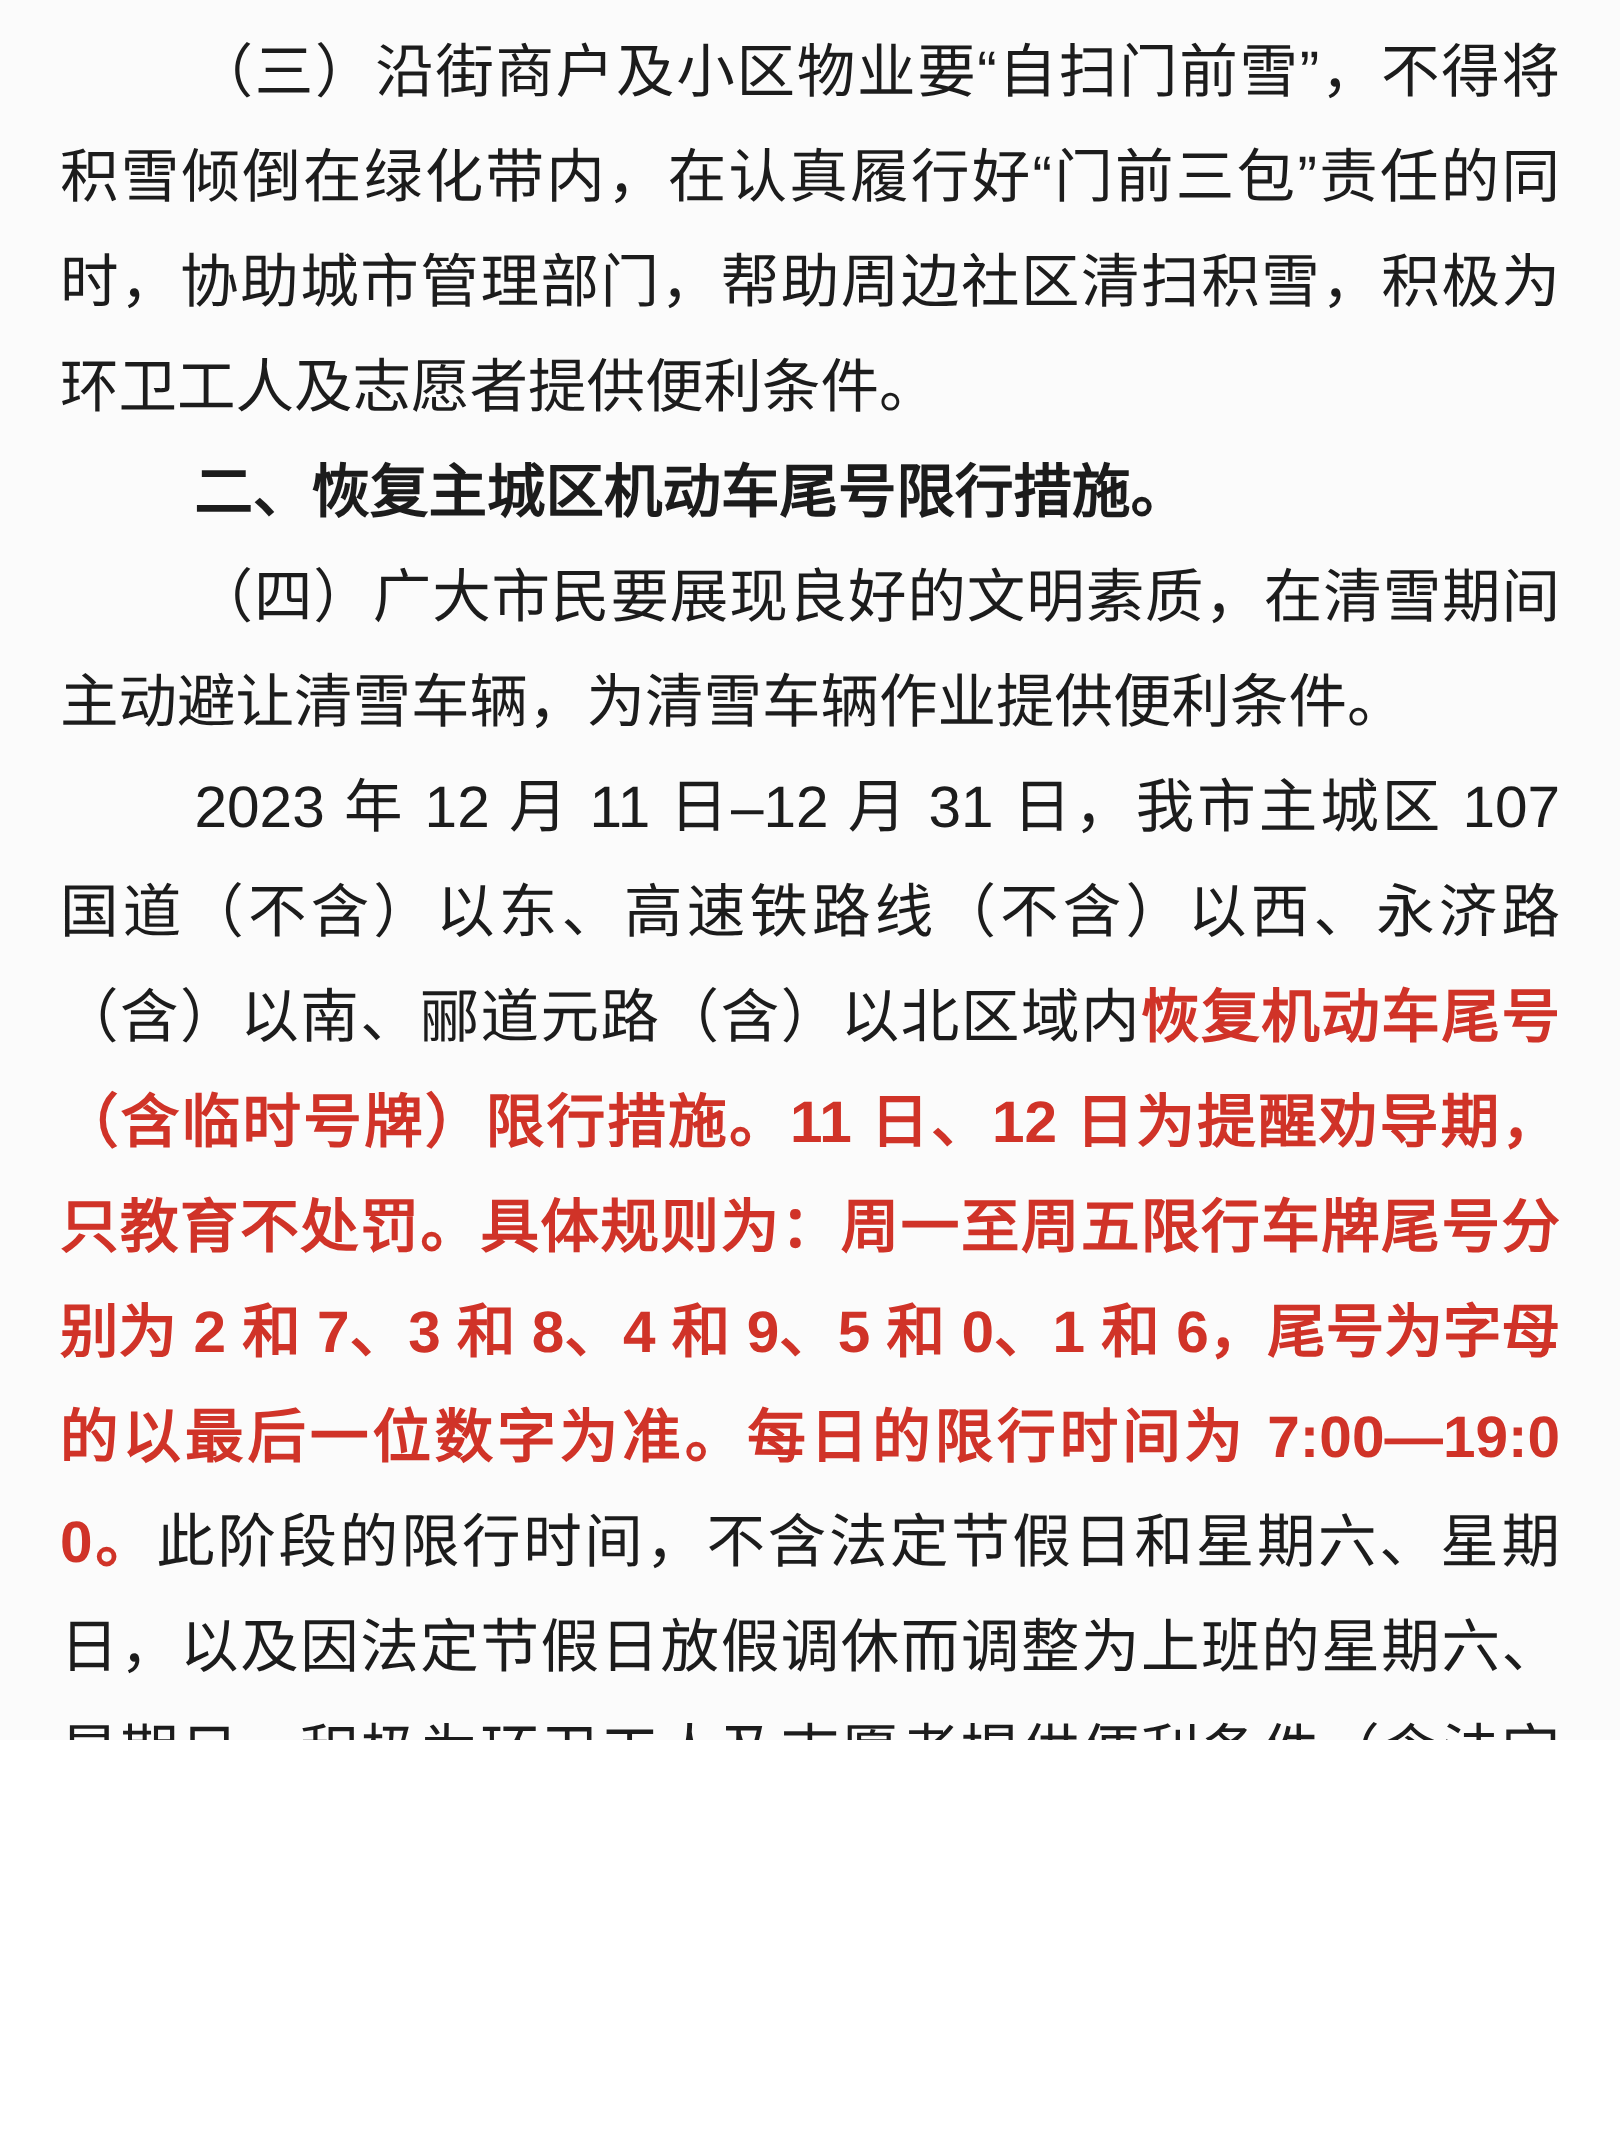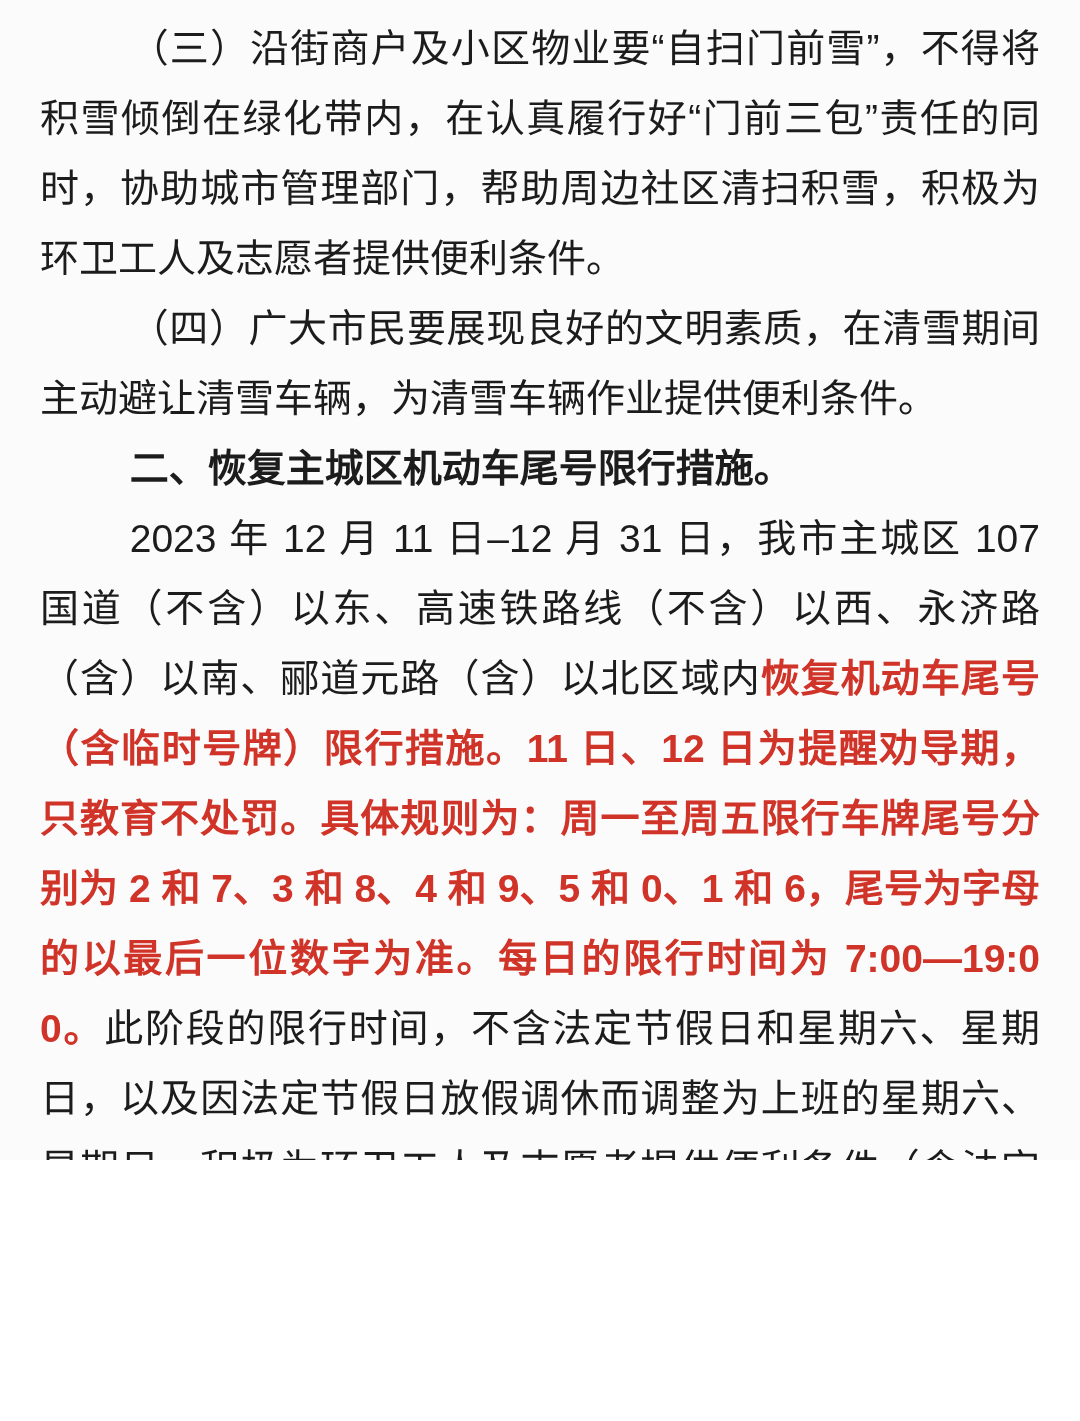--- a/index.html
+++ b/index.html
@@ -52,23 +52,23 @@
       text-align: right;
     }
   </style>
 </head>
 <body>
 
 <div class="page">
 
   <p class="para">（三）沿街商户及小区物业要“自扫门前雪”，不得将积雪倾倒在绿化带内，在认真履行好“门前三包”责任的同时，协助城市管理部门，帮助周边社区清扫积雪，积极为环卫工人及志愿者提供便利条件。</p>
 
+  <p class="para heading">二、恢复主城区机动车尾号限行措施。</p>
+
   <p class="para">（四）广大市民要展现良好的文明素质，在清雪期间主动避让清雪车辆，为清雪车辆作业提供便利条件。</p>
-
-  <p class="para heading">二、恢复主城区机动车尾号限行措施。</p>
 
   <p class="para"><span>2023 年 12 月 11 日–12 月 31 日，我市主城区 107 国道（不含）以东、高速铁路线（不含）以西、永济路（含）以南、郦道元路（含）以北区域内</span><span class="red-bold">恢复机动车尾号（含临时号牌）限行措施。11 日、12 日为提醒劝导期，只教育不处罚。具体规则为：周一至周五限行车牌尾号分别为 2 和 7、3 和 8、4 和 9、5 和 0、1 和 6，尾号为字母的以最后一位数字为准。每日的限行时间为 7:00—19:00。</span><span>此阶段的限行时间，不含法定节假日和星期六、星期日，以及因法定节假日放假调休而调整为上班的星期六、星期日。积极为环卫工人及志愿者提供便利条件（含法定节假日）。</span></p>
 
   <div class="signature">
     <p class="office">涿州市人民政府办公室</p>
     <p class="date">2023 年 12 月 10 日</p>
   </div>
 
 </div>
 

